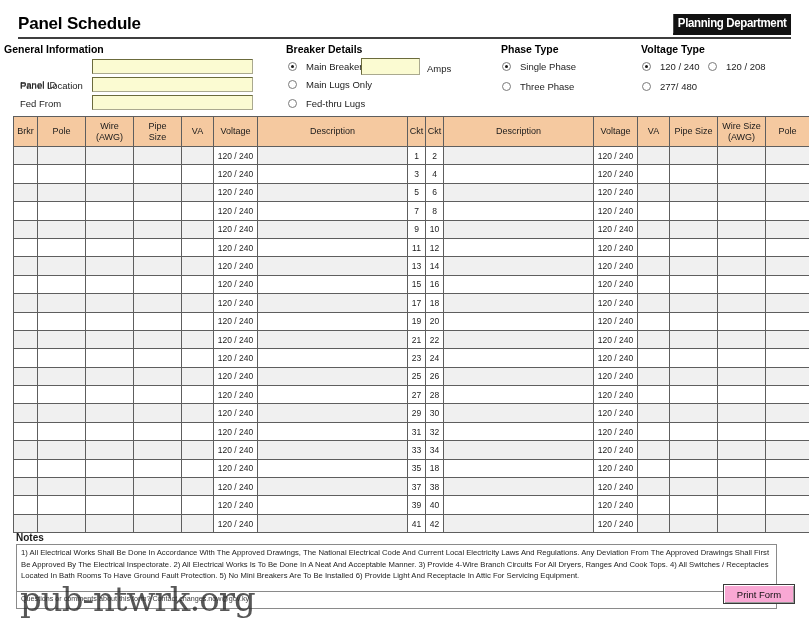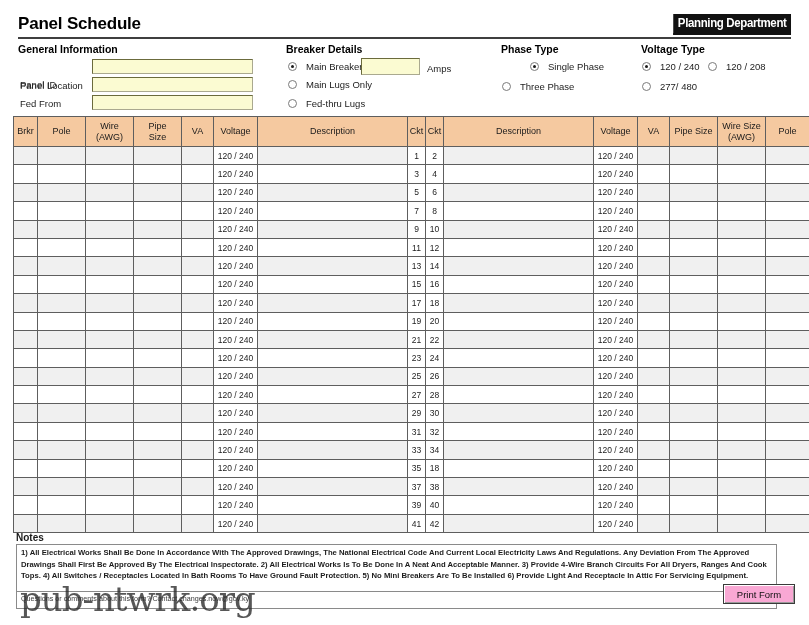--- a/index.html
+++ b/index.html
@@ -187,21 +187,20 @@
     width: 761px;
     height: 48px;
     border: 1px solid #8a8a8a;
     box-sizing: border-box;
     background: #ffffff;
     padding: 2px 4px;
     font-size: 7.7px;
     line-height: 11.5px;
     color: #1c1c1c;
     overflow: hidden;
-    font-weight: bold;
   }
   #contact-box {
     position: absolute;
     left: 16px;
     top: 592px;
     width: 761px;
     height: 17px;
     border-bottom: 1px solid #8a8a8a;
     border-left: 1px solid #8a8a8a;
     border-right: 1px solid #8a8a8a;
@@ -249,21 +248,21 @@
 <body>
 
 <div id="page">
 
   <div id="title-bar">
     <div id="page-title">Panel Schedule</div>
     <div id="dept-badge">Planning Department</div>
   </div>
   <div id="title-rule"></div>
 
-  <div class="sect-label" style="left:18px; top:43px;">General Information</div>
+  <div class="sect-label" style="left:4px; top:43px;">General Information</div>
   <div class="sect-label" style="left:286px; top:43px;">Breaker Details</div>
   <div class="sect-label" style="left:501px; top:43px;">Phase Type</div>
   <div class="sect-label" style="left:641px; top:43px;">Voltage Type</div>
 
   <div class="gi-row-label" style="left:20px; top:79px;">Panel ID</div>
   <input class="txtfield" style="left: 92px; top: 59px; width: 161px; height: 15px;" value="">
 
   <div class="gi-row-label" style="left:20px; top:80px;">Panel Location</div>
   <input class="txtfield" style="left: 92px; top: 77px; width: 161px; height: 15px;" value="">
 
@@ -279,21 +278,21 @@
     <span class="radio-label">Main Lugs Only</span>
   </div>
   <div class="radio-line" style="left:288px; top:98px;">
     <span class="radio"></span>
     <span class="radio-label">Fed-thru Lugs</span>
   </div>
 
   <input class="txtfield" style="left: 361px; top: 58px; width: 59px; height: 17px;" value="">
   <div class="plain-label" style="left:427px; top:63px;">Amps</div>
 
-  <div class="radio-line" style="left:530px; top:61px;">
+  <div class="radio-line" style="left:502px; top:61px;">
     <span class="radio checked"></span>
     <span class="radio-label">Single Phase</span>
   </div>
   <div class="radio-line" style="left:502px; top:81px;">
     <span class="radio"></span>
     <span class="radio-label">Three Phase</span>
   </div>
 
   <div class="radio-line" style="left:642px; top:61px;">
     <span class="radio checked"></span>

